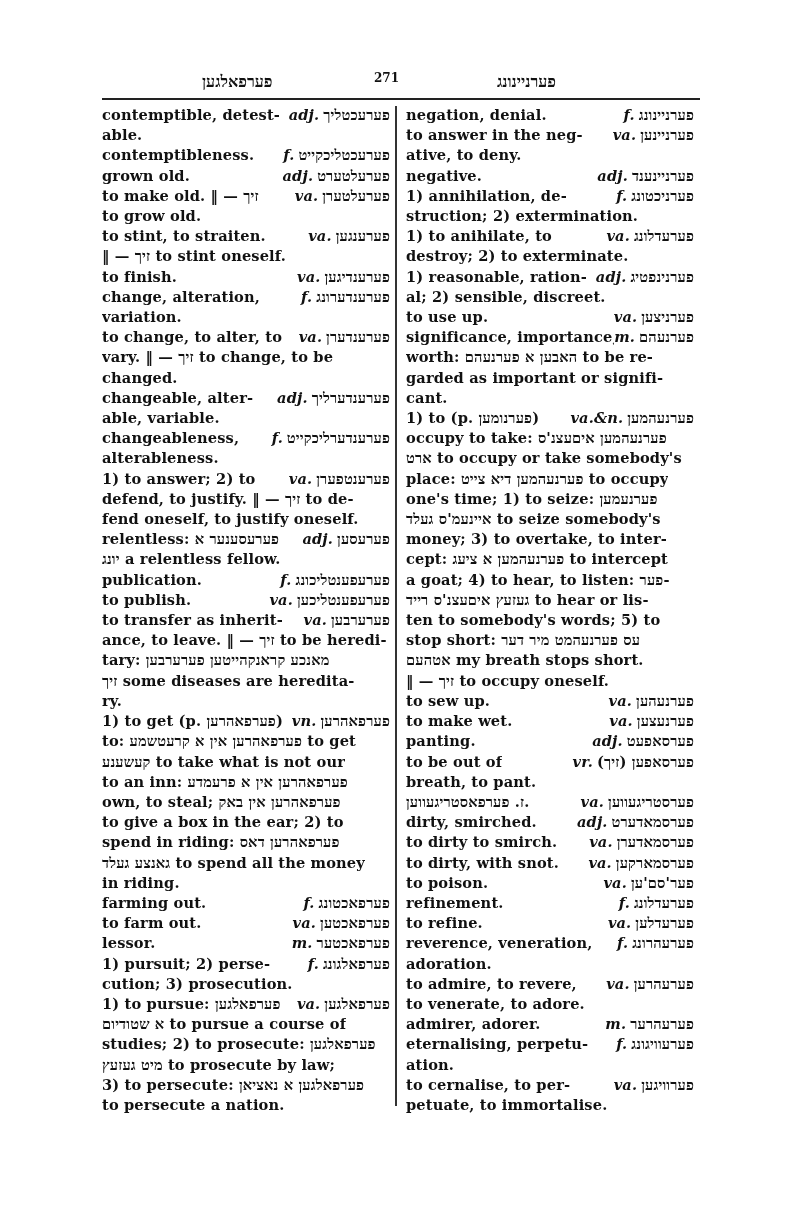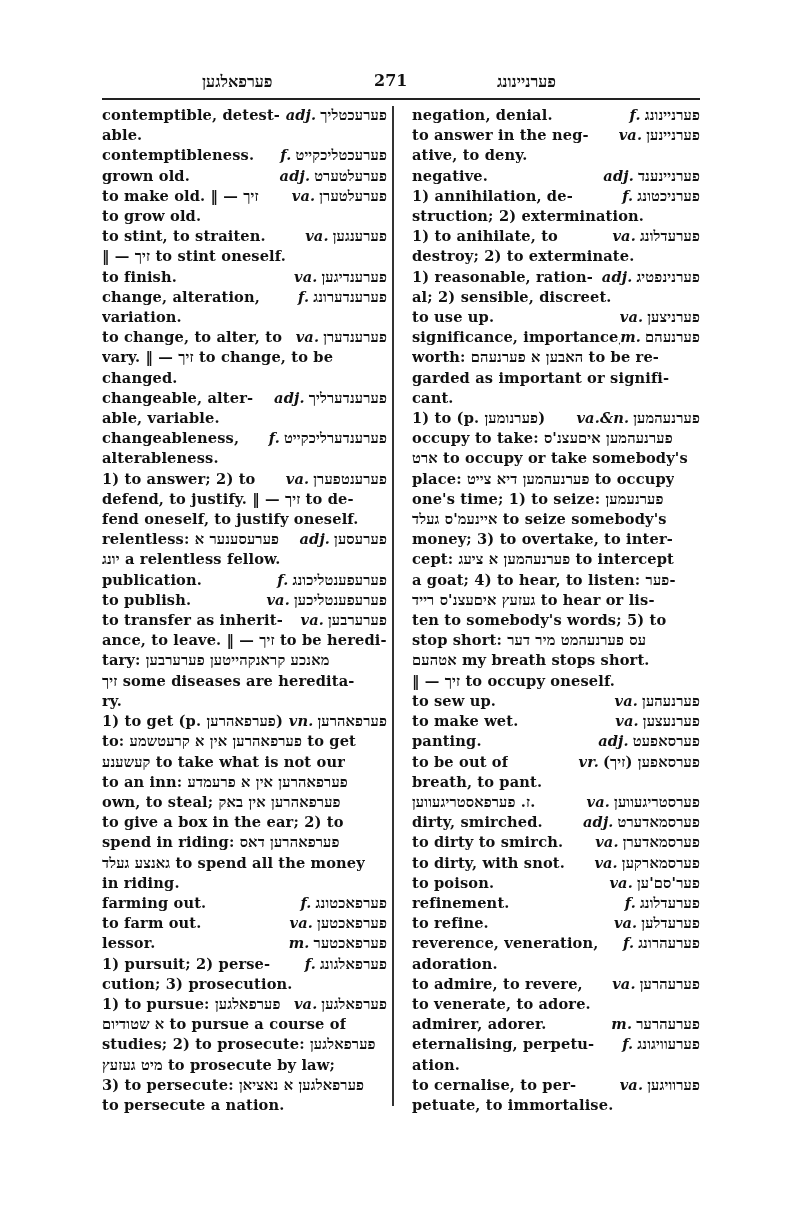--- a/index.html
+++ b/index.html
@@ -1,27 +1,27 @@
 <!DOCTYPE html>
 <html><head>
 <meta charset="utf-8">
 <style>
   html, body { margin: 0; padding: 0; background: #ffffff; }
   body { width: 788px; height: 1226px; position: relative; overflow: hidden;
          font-family: "DejaVu Serif", "Liberation Serif", serif; color: #111; }
   .page { position: absolute; left: 102px; top: 70px; width: 598px; }
   .header { position: relative; height: 26px; }
   .header .hl { position: absolute; left: 100px; top: 2px; font-size: 16px; font-weight: bold; direction: rtl; }
-  .header .pn { position: absolute; left: 272px; top: 1px; font-size: 16px; font-weight: bold; }
+  .header .pn { position: absolute; left: 272px; top: 1px; font-size: 12px; font-weight: bold; }
   .header .hr { position: absolute; left: 395px; top: 2px; font-size: 16px; font-weight: bold; direction: rtl; }
   .rule { height: 2px; background: #222; margin-top: 2px; }
   .cols { position: relative; display: flex; margin-top: 5px; }
   .col { width: 288px; }
   .col.left { padding-right: 5px; }
-  .col.right { padding-left: 18px; }
+  .col.right { padding-left: 9px; }
   .divider { width: 2px; background: #333; margin-top: 1px; height: 1000px; }
   .line { display: flex; justify-content: space-between; align-items: baseline;
           font-size: 14.6px; line-height: 20.2px; white-space: nowrap; letter-spacing: 0.15px; }
   .line .en { font-weight: bold; overflow: hidden; }
   .line .yi { direction: rtl; font-weight: bold; text-align: center; }
   .line .pos { font-style: italic; font-weight: bold; margin-right: 4px; }
 </style>
 </head>
 <body>
 

